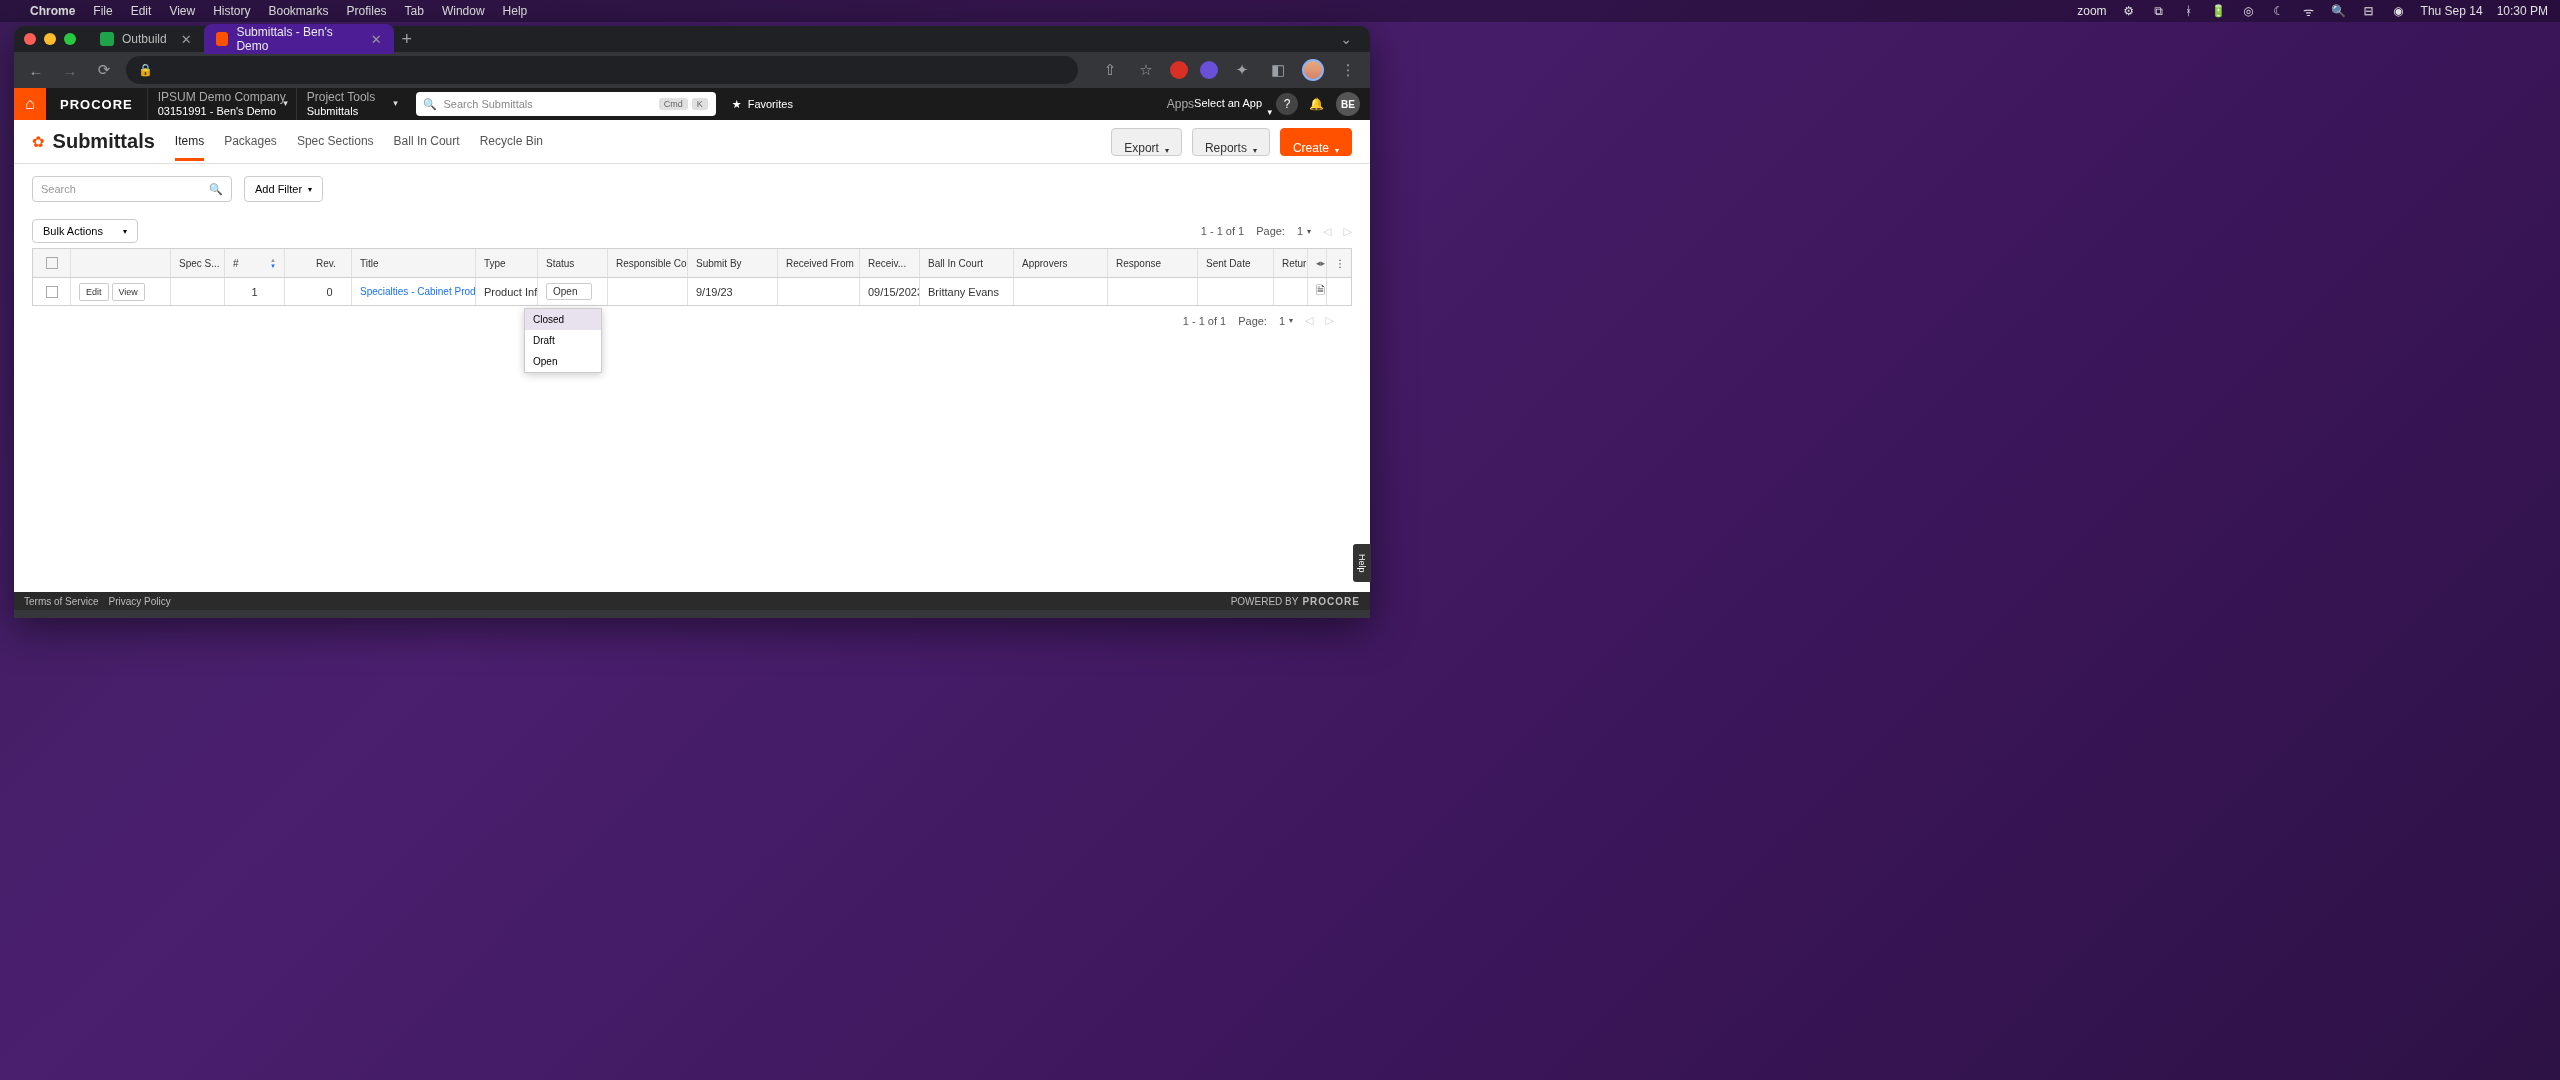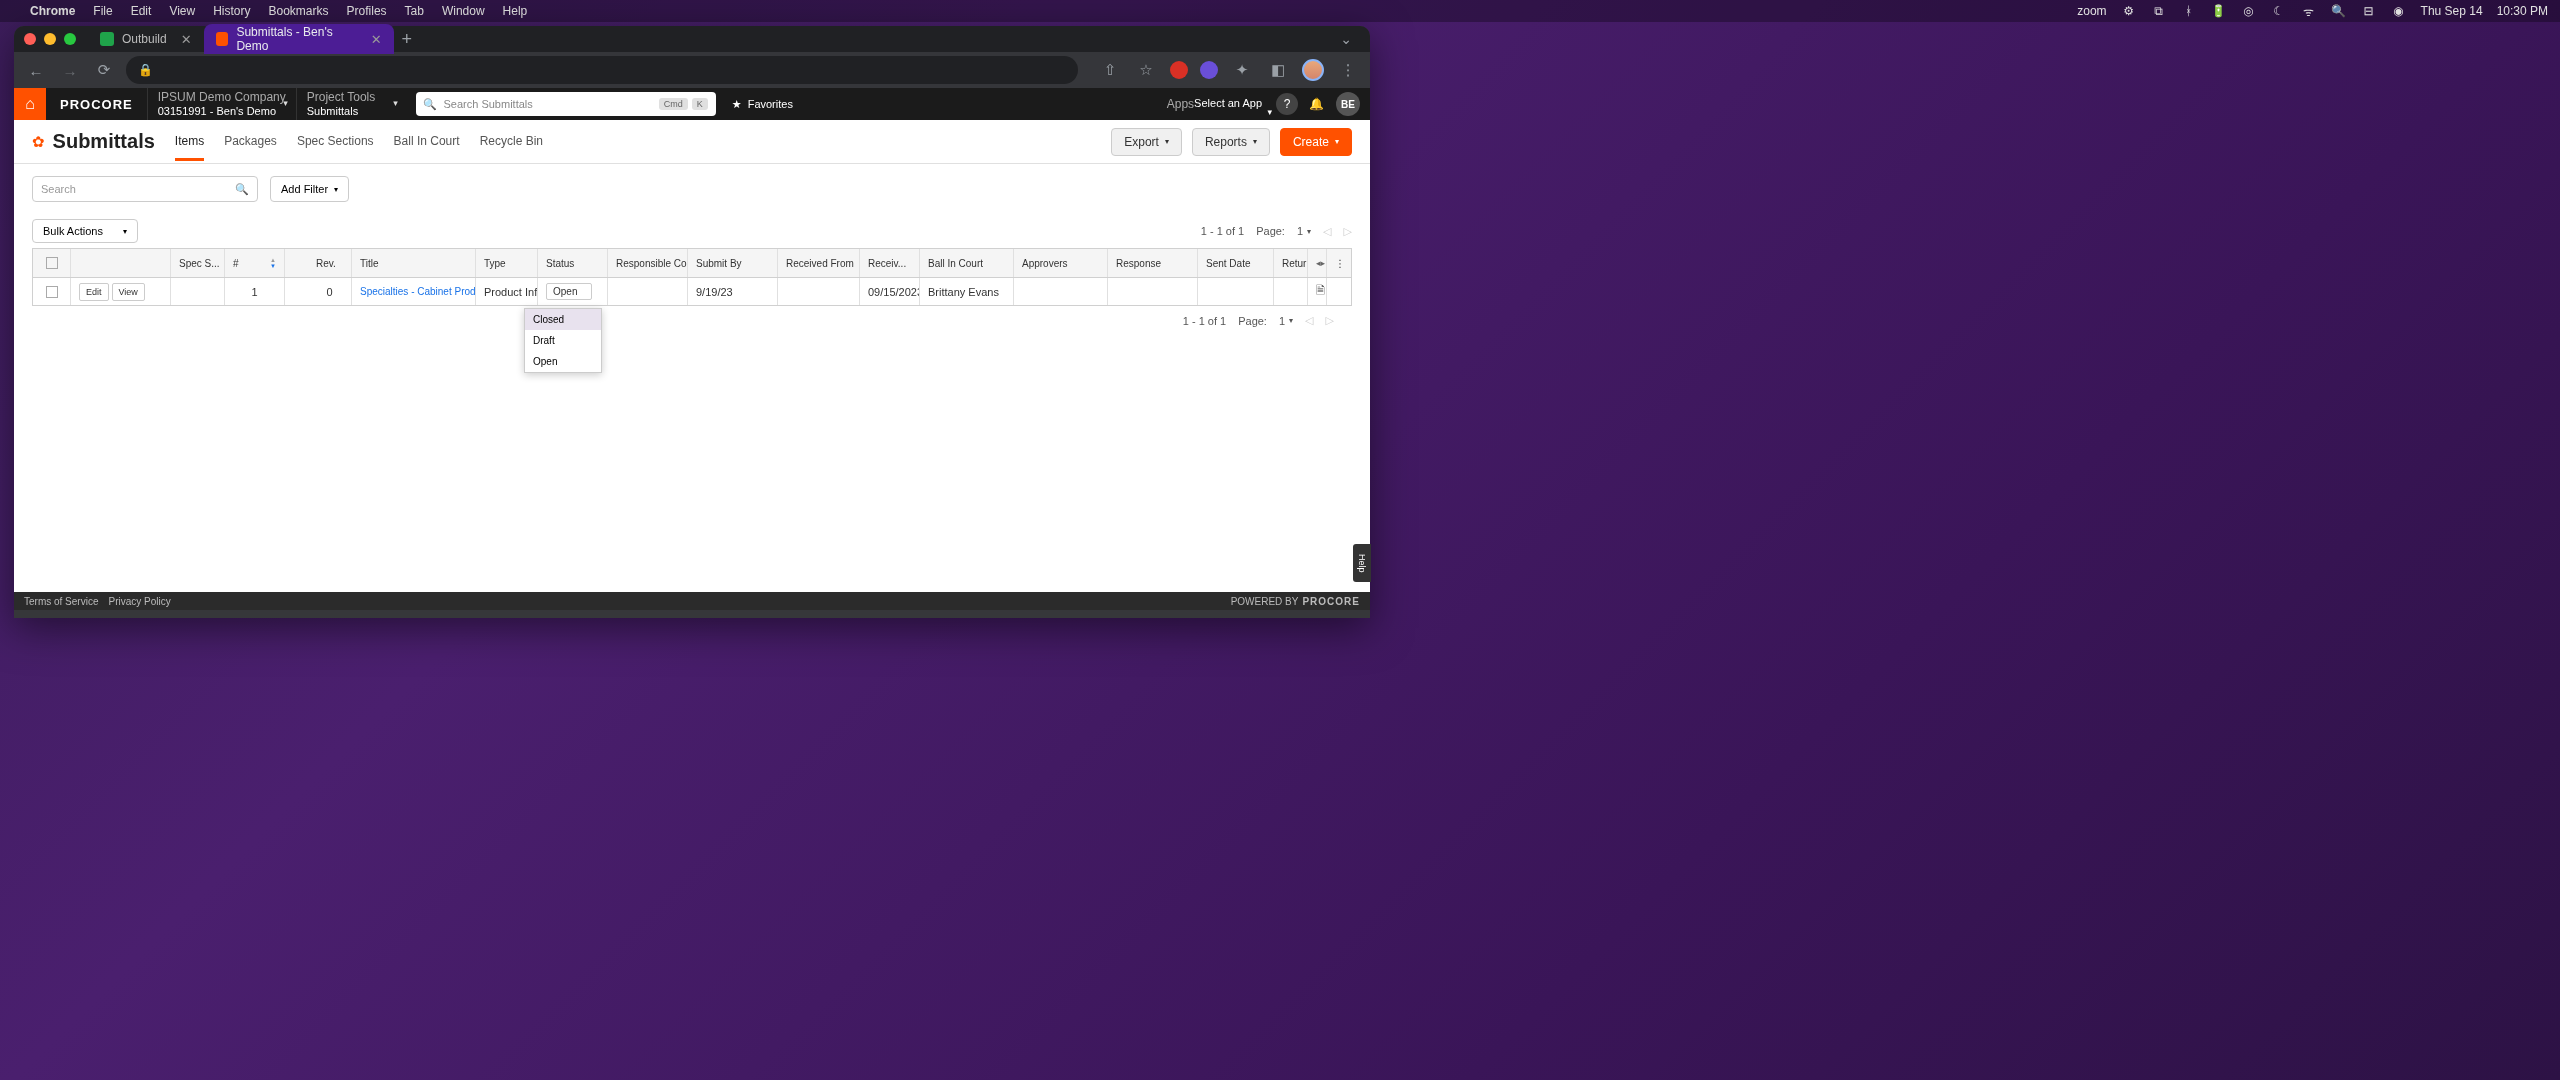--- a/index.html
+++ b/index.html
@@ -60,26 +60,26 @@
 .hdr-icon { width: 22px; height: 22px; display: flex; align-items: center; justify-content: center; background: #444; border-radius: 50%; margin: 0 4px; font-size: 12px; color: #fff; }
 .user-badge { width: 24px; height: 24px; background: #555; border-radius: 50%; display: flex; align-items: center; justify-content: center; font-size: 10px; font-weight: 600; margin: 0 10px 0 4px; }
 
 .tool-header { height: 44px; display: flex; align-items: center; padding: 0 18px; border-bottom: 1px solid #e0e0e0; }
 .tool-icon { color: #ff5100; font-size: 15px; margin-right: 8px; }
 .tool-title { font-size: 20px; font-weight: 600; color: #222; margin-right: 20px; }
 .tool-tabs { display: flex; gap: 20px; font-size: 12px; color: #555; }
 .tool-tab { padding: 12px 0 10px; cursor: pointer; }
 .tool-tab.active { color: #222; border-bottom: 3px solid #ff5100; font-weight: 500; }
 .tool-actions { margin-left: auto; display: flex; gap: 10px; }
-.btn { height: 28px; padding: 0 12px; border-radius: 4px; font-size: 12px; display: flex; align-items: center; gap: 6px; cursor: pointer; border: 1px solid #ccc; background: #f0f0f0; color: #333; }
+.btn { height: 28px; padding: 0 12px; border-radius: 4px; font-size: 12px; display: flex; align-items: flex-end; gap: 6px; cursor: pointer; border: 1px solid #ccc; background: #f0f0f0; color: #333; }
 .btn.primary { background: #ff5100; border-color: #ff5100; color: #fff; }
 .btn .caret { font-size: 8px; }
 
 .filter-row { height: 50px; display: flex; align-items: center; padding: 0 18px; gap: 12px; }
-.search-box { width: 226px; height: 26px; border: 1px solid #ccc; border-radius: 4px; display: flex; align-items: center; padding: 0 8px; font-size: 11px; color: #999; }
+.search-box { width: 200px; height: 26px; border: 1px solid #ccc; border-radius: 4px; display: flex; align-items: center; padding: 0 8px; font-size: 11px; color: #999; }
 .search-box .sicon { margin-left: auto; color: #888; font-size: 11px; }
 .add-filter { height: 26px; border: 1px solid #ccc; border-radius: 4px; padding: 0 10px; font-size: 11px; display: flex; align-items: center; gap: 6px; }
 
 .bulk-row { height: 34px; display: flex; align-items: center; padding: 0 18px; }
 .bulk-select { height: 24px; border: 1px solid #ccc; border-radius: 4px; padding: 0 10px; font-size: 11px; display: flex; align-items: center; gap: 20px; min-width: 82px; justify-content: space-between; }
 .paging { margin-left: auto; display: flex; align-items: center; gap: 12px; font-size: 11px; color: #555; }
 .paging .pgbtn { color: #ccc; }
 .page-sel { border: none; font-size: 11px; display: flex; align-items: center; gap: 4px; }
 
 

